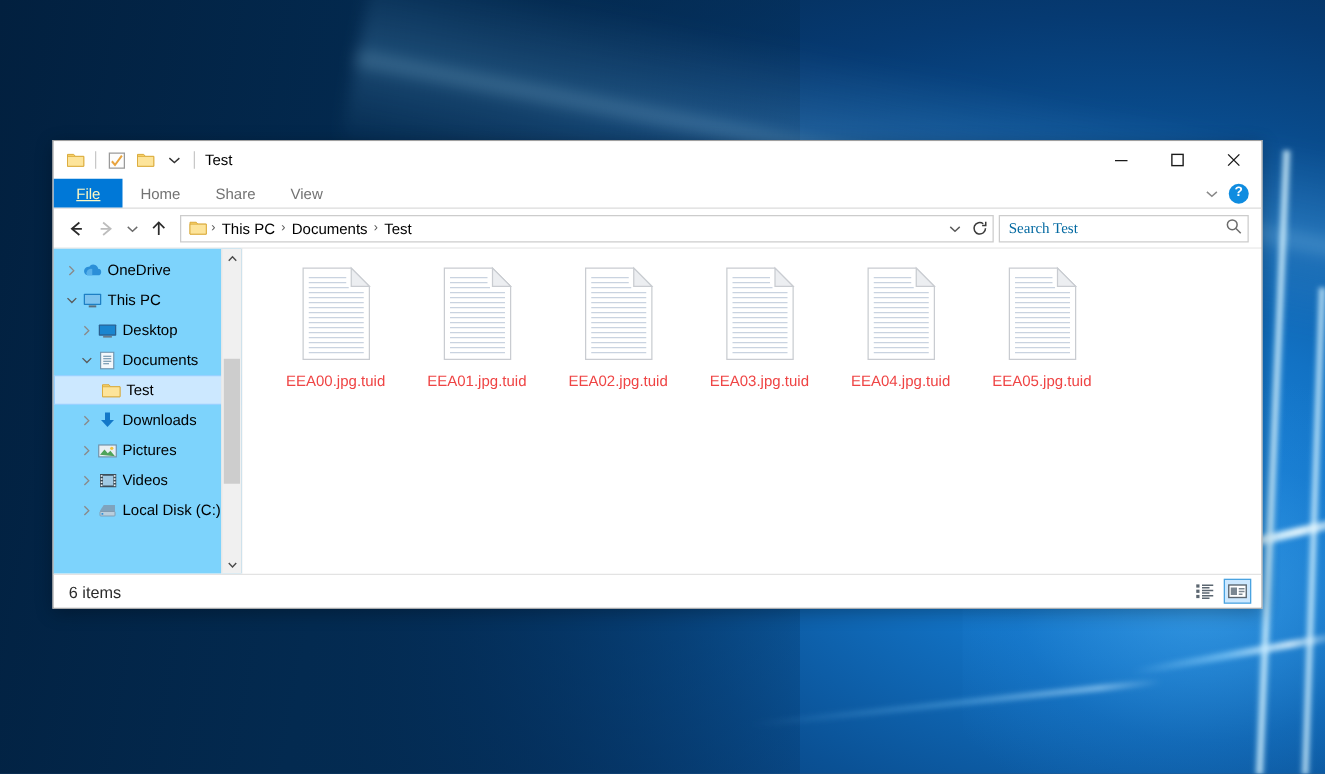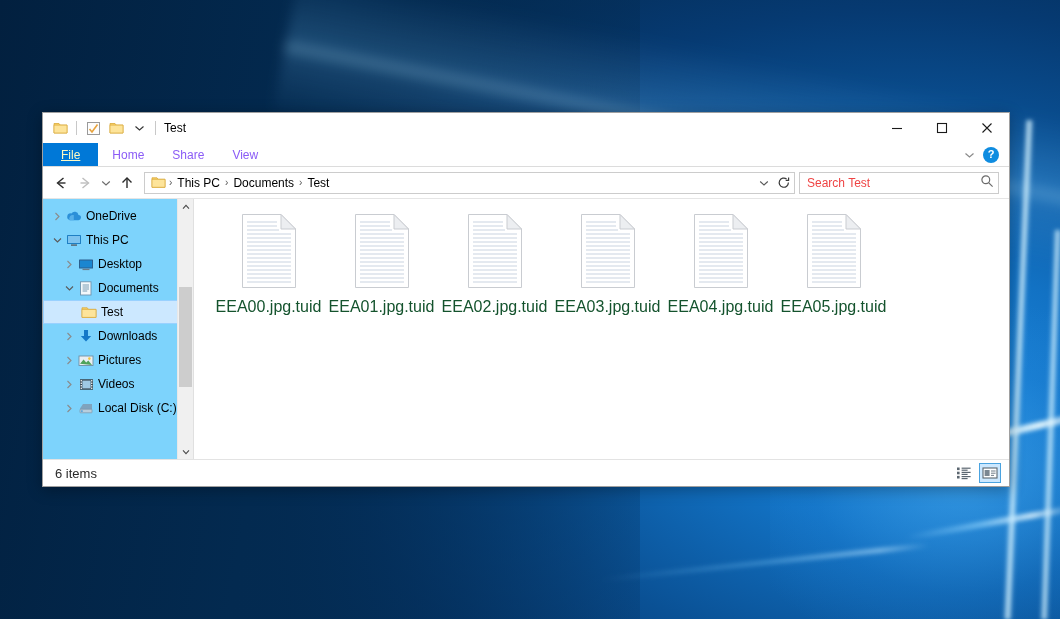--- a/index.html
+++ b/index.html
@@ -134,21 +134,21 @@
     align-items: stretch;
     background: #ffffff;
     border-bottom: 1px solid #dcdcdc;
     position: relative;
   }
   .rtab {
     padding: 0 14px;
     display: flex;
     align-items: center;
     font-size: 12px;
-    color: #8b5cf6;
+    color: #737373;
     height: 23px;
     box-sizing: border-box;
   }
   .rtab.file {
     background: #0078d7;
     color: #fef9c3;
     padding: 0 18px;
     text-decoration: underline;
   }
   .ribbon-right {
@@ -226,23 +226,24 @@
     border: 1px solid #cccccc;
     background: #ffffff;
     display: flex;
     align-items: center;
     box-sizing: border-box;
     padding: 0 4px 0 7px;
   }
   .search-ph {
     flex: 1;
     font-size: 12px;
-    color: #ef4444;
+    color: #0369a1;
     white-space: nowrap;
     overflow: hidden;
+    font-family: Liberation Serif, serif;
   }
 
   
   .body {
     flex: 1;
     display: flex;
     min-height: 0;
     border-top: 1px solid #e5e5e5;
   }
   .sidebar {
@@ -327,22 +328,22 @@
     align-items: center;
     padding-top: 4px;
   }
   .doc-icon {
     width: 60px;
     height: 76px;
     position: relative;
   }
   .doc-name {
     margin-top: 9px;
-    font-size: 16px;
-    color: #14532d;
+    font-size: 12px;
+    color: #ef4444;
     text-align: center;
     white-space: nowrap;
   }
 
   
   .statusbar {
     height: 26px;
     flex: none;
     border-top: 1px solid #e3e3e3;
     background: #ffffff;

